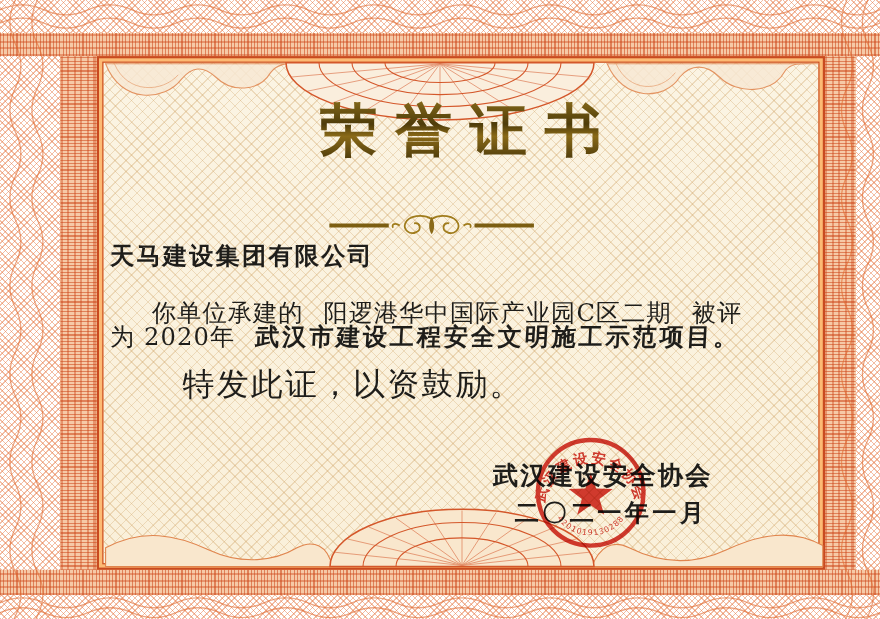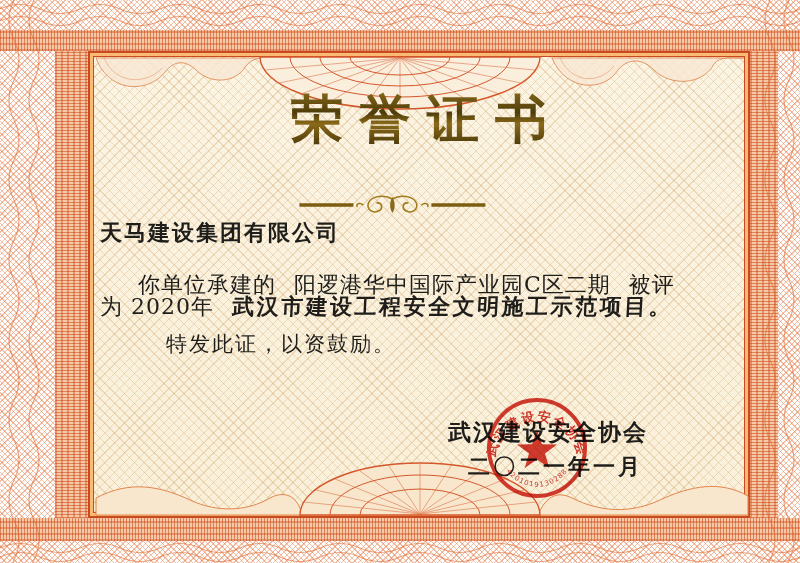--- a/index.html
+++ b/index.html
@@ -64,21 +64,21 @@
   }
   .subtitle{
     position:absolute;left:94px;right:56px;top:160px;text-align:center;
     font-size:15px;font-weight:bold;color:#8a681a;letter-spacing:3px;word-spacing:14px;
   }
   .divider{position:absolute;top:192px;left:50%;transform:translateX(-54%);}
   .txt{position:absolute;color:#1e1d1a;white-space:nowrap;z-index:2;}
   .recipient{left:100px;top:218px;font-size:22px;font-weight:600;letter-spacing:2px;}
   .line1{left:138px;top:253px;font-size:22px;letter-spacing:1px;margin-top:17px;}
   .line2{left:100px;top:292px;font-size:22px;letter-spacing:1px;}
-  .line3{left:138px;top:330px;font-size:21px;letter-spacing:2px;padding-left:28px;}
+  .line3{left:138px;top:330px;font-size:29px;letter-spacing:2px;padding-left:28px;}
   .calligraphy{font-weight:700;display:inline-block;transform:skewX(-3deg);letter-spacing:2.5px;} .gap-r{margin-right:10px;}
   .issuer{left:448px;top:417px;font-size:23px;font-weight:600;letter-spacing:2px;}
   .date{left:468px;top:452px;font-size:22px;font-weight:600;letter-spacing:3px;}
   .seal{position:absolute;left:482px;top:393px;z-index:3;opacity:.9;mix-blend-mode:multiply;}
 </style>
 </head>
 <body>
 
 <div class="cert">
 

